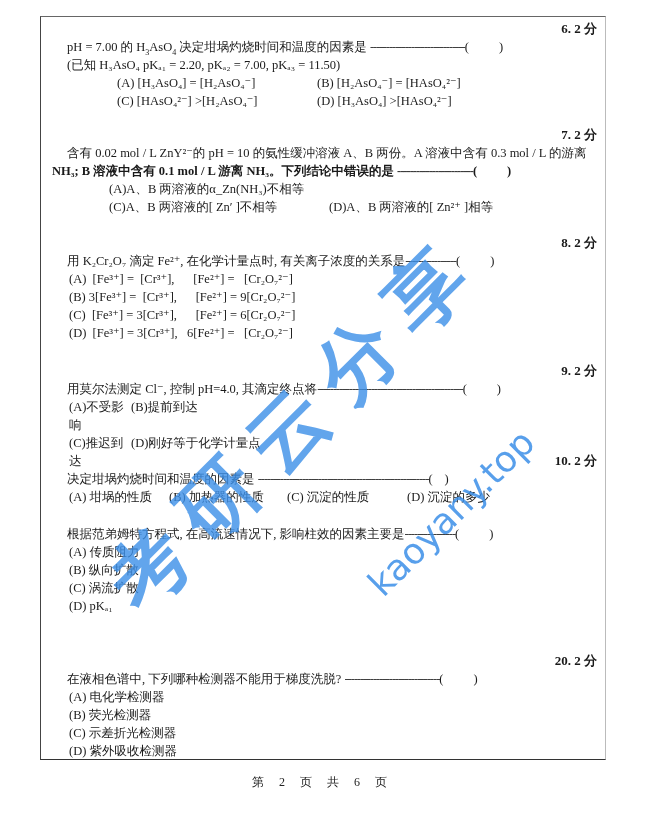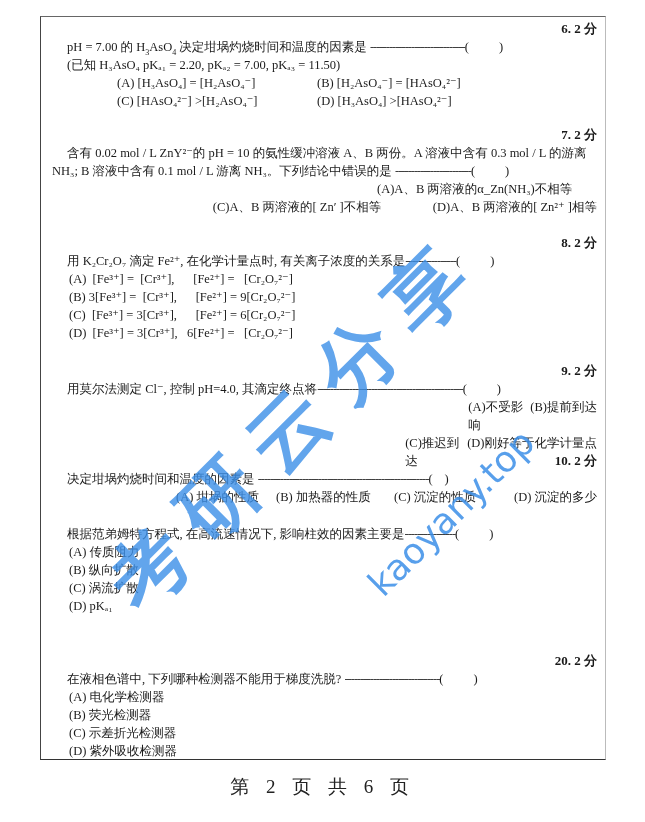--- a/index.html
+++ b/index.html
@@ -11,33 +11,33 @@
   .page-box {
     position: absolute; left: 40px; top: 16px; width: 566px; height: 744px;
     border-left: 1.5px solid #444; border-top: 1px solid #666;
     border-bottom: 1.5px solid #333; border-right: 1px solid #bbb;
     box-sizing: border-box;
   }
   .q { position: absolute; left: 47px; width: 550px; font-size: 12.5px; line-height: 18px; }
   .q .hdr { font-size: 13px; font-weight: bold; margin-left: 0; text-align: right; }
   .q .hdr .num { display:inline-block; width: 22px; }
   .q .stem { margin-left: 20px; }
-  .q .stem.flush { margin-left: 5px; }
+  .q .stem.flush { margin-left: 5px; font-weight: bold; }
   .q .opt-row { margin-left: 30px; display: flex; }
-  .q .opt-row.ind20 { margin-left: 22px; justify-content: flex-end; }
+  .q .opt-row.ind20 { margin-left: 22px; }
   .q .opt { display: inline-block; }
   .q .opt.w200 { width: 200px; margin-left: 40px; }
   .q .opt.w60 { width: 62px; }
   .q .opt-list { margin-left: 22px; }
   .dash { letter-spacing: -1px; color:#333; }
   .paren { display:inline-block; width: 48px; }
   sub, sup { font-size: 8px; line-height: 0; }
   .footer {
     position: absolute; left: 0; width: 645px; top: 774px; text-align: center;
-    font-size: 19px; letter-spacing: 6px; color: #222;
+    font-size: 12px; letter-spacing: 6px; color: #222;
   }
   .watermark {
     position: absolute; pointer-events: none; color: #3b8fe8; opacity: 0.85;
     font-family: "DejaVu Sans", sans-serif;
   }
   .wm-cn {
     left: 60px; top: 200px; font-size: 78px; font-weight: bold; letter-spacing: 20px;
     transform: rotate(-45deg); transform-origin: 0 0; top: 560px; left: 85px; opacity: 0.8;
   }
   .wm-en {

